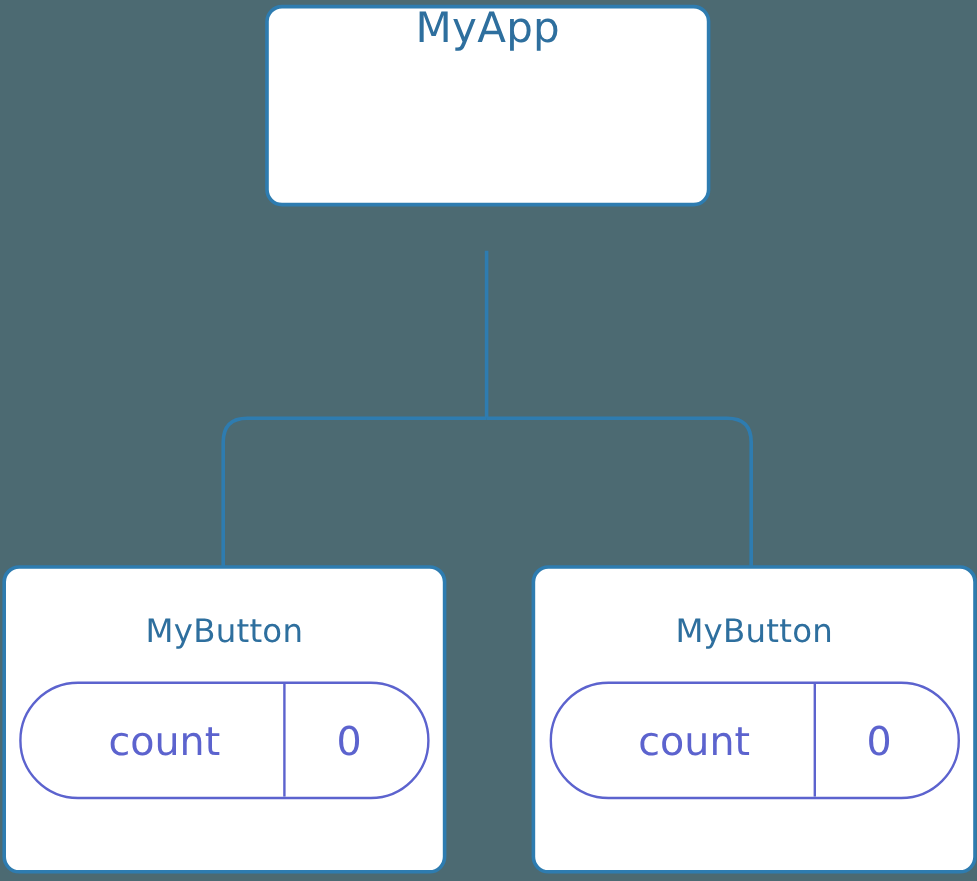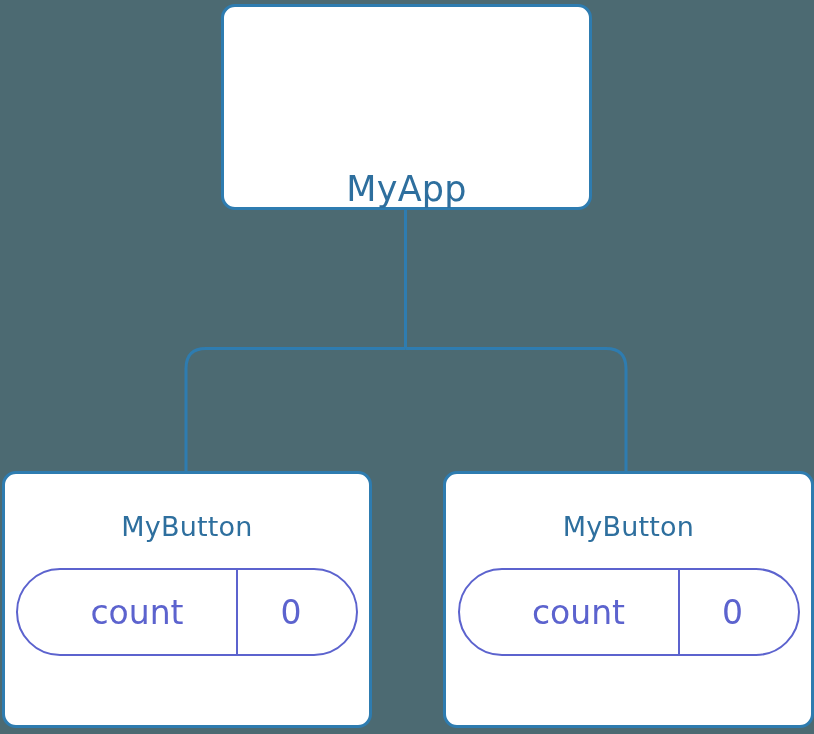--- a/index.html
+++ b/index.html
@@ -39,22 +39,22 @@
     border-radius: 14px;
     box-sizing: border-box;
     display: flex;
     flex-direction: column;
     align-items: center;
   }
   .node-root {
     left: 221px;
     top: 4px;
     width: 371px;
-    height: 206px;
-    justify-content: flex-end;
+    height: 168px;
+    justify-content: flex-start;
   }
   .node-child-left {
     left: 2px;
     top: 471px;
     width: 370px;
     height: 257px;
     padding-top: 39px;
   }
   .node-child-right {
     left: 443px;
@@ -71,21 +71,21 @@
     letter-spacing: 0.2px;
     white-space: nowrap;
   }
   .node-root .node-title {
     font-size: 35px;
   }
 
   
   .state-pill {
     margin-top: 28px;
-    height: 88px;
+    height: 98px;
     display: flex;
     align-items: stretch;
     border: 2px solid #5c63ce;
     border-radius: 49px;
     box-sizing: border-box;
     background: #ffffff;
     overflow: hidden;
   }
   .pill-key {
     display: flex;

